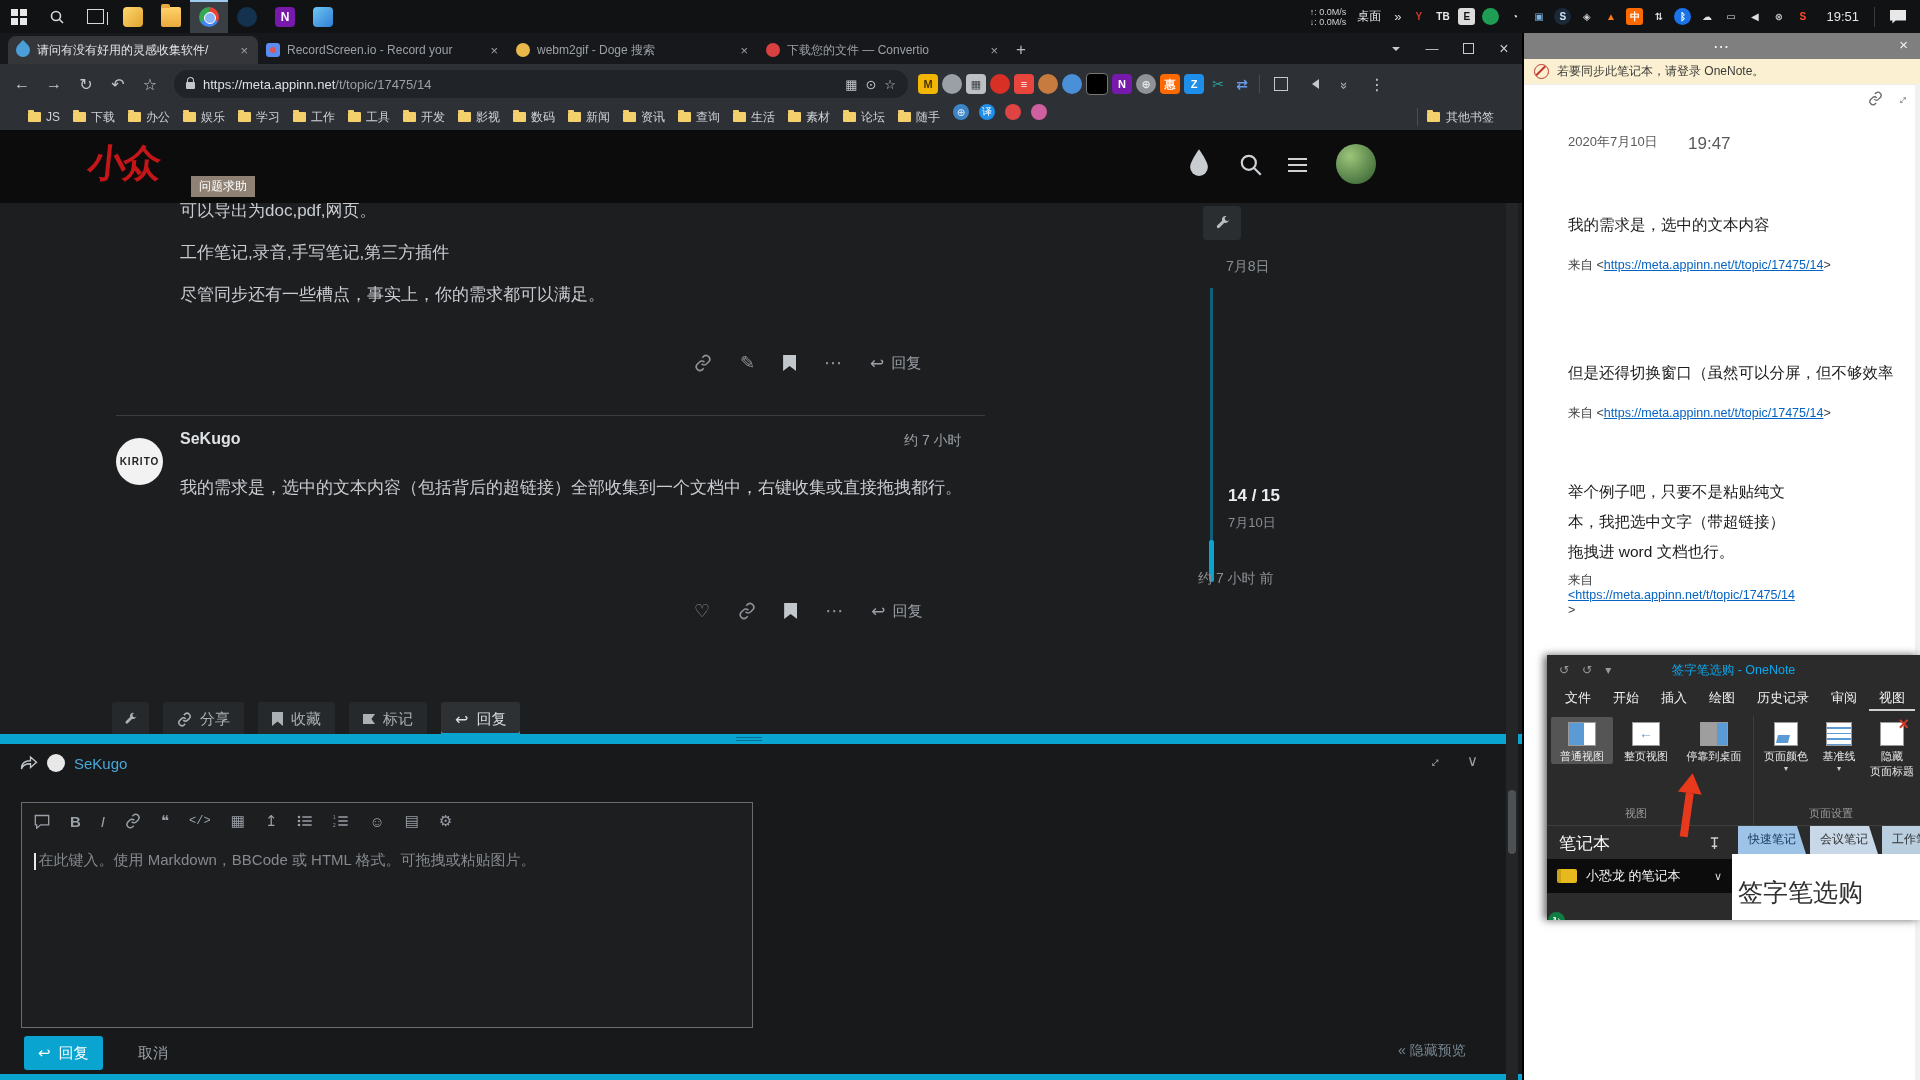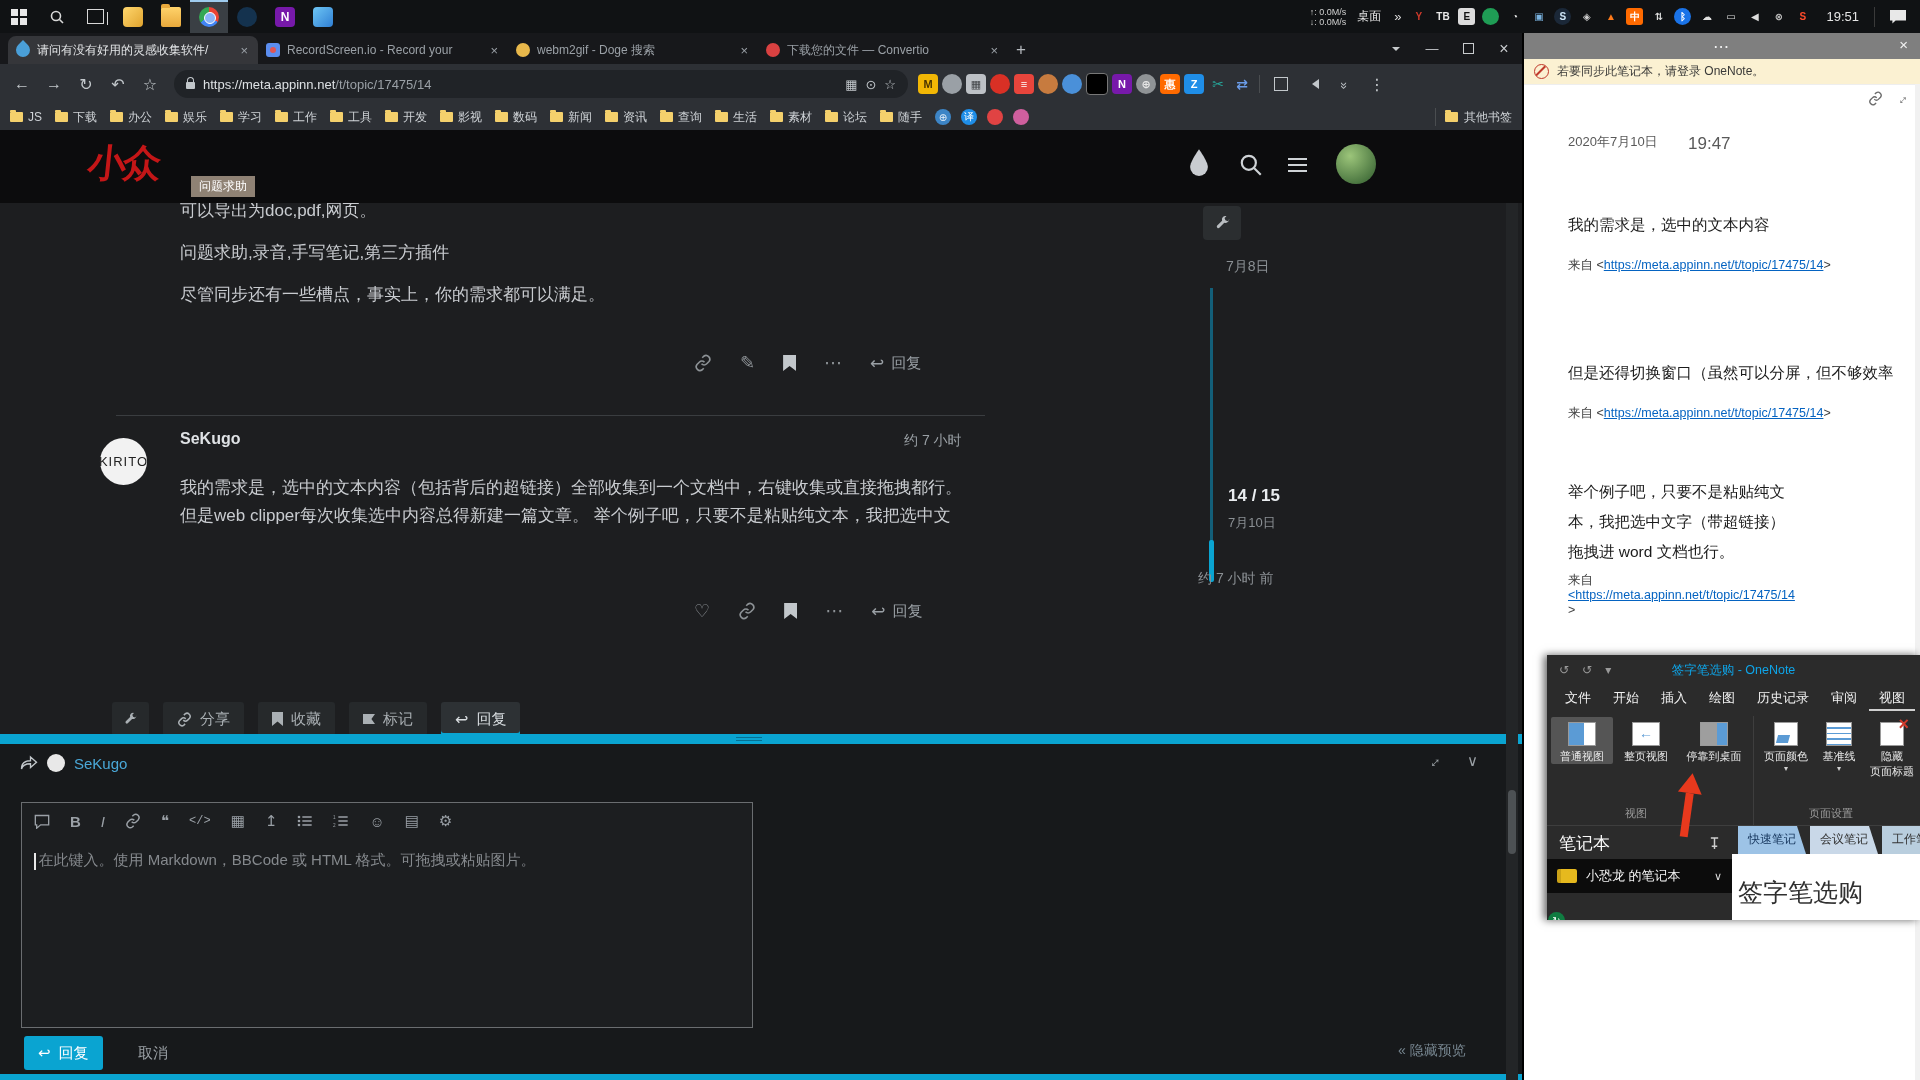--- a/index.html
+++ b/index.html
@@ -57,21 +57,21 @@
   .lock{width:9px;height:7px;background:#c2c7cb;border-radius:1px;position:relative;margin-top:3px}
   .lock:before{content:"";position:absolute;left:1px;top:-5px;width:5px;height:5px;border:1.5px solid #c2c7cb;border-bottom:none;border-radius:4px 4px 0 0}
   .url{font-size:13px;white-space:nowrap;flex:1;overflow:hidden}
   .url .host{color:#dde1e4}.url .path{color:#9aa0a6}
   .omni-ic{color:#c2c7cb;font-size:13px;cursor:pointer}
   .ext{width:20px;height:20px;border-radius:4px;display:inline-flex;align-items:center;justify-content:center;font-size:11px;font-weight:bold;cursor:pointer;flex:0 0 auto}
   .ext.round{border-radius:50%}
   .tsep{width:1px;height:18px;background:#4a4d50;margin:0 3px}
   .spk{width:0;height:0;border:5px solid transparent;border-right:7px solid #c2c7cb;position:relative}
   .dblchev{color:#c2c7cb;font-size:13px;transform:rotate(90deg);letter-spacing:-2px}
-  .bookbar{height:26px;background:#2d3035;border-bottom:1px solid #f0abfc;display:flex;align-items:center;padding:0 10px;font-size:12px;color:#cfd3d7}
+  .bookbar{height:26px;background:#2d3035;border-bottom:1px solid #f0abfc;display:flex;padding:0 28px;font-size:12px;color:#cfd3d7}
   .bk{display:flex;align-items:center;gap:5px;margin-right:13px;cursor:pointer;white-space:nowrap}
   .bkf{width:13px;height:10px;background:#f4d06c;border-radius:1px;position:relative}
   .bkf:before{content:"";position:absolute;left:0;top:-2px;width:6px;height:2px;background:#f4d06c;border-radius:1px 1px 0 0}
   .bkic{width:16px;height:16px;border-radius:50%;display:inline-flex;align-items:center;justify-content:center;font-size:10px;color:#fff;margin-right:10px;cursor:pointer}
   .bk-right{margin-left:auto;display:flex;align-items:center;gap:6px}
   
   .content{position:absolute;left:0;top:97px;width:1522px;height:950px;background:#1d1e20;overflow:hidden}
   .fheader{position:absolute;left:0;top:0;width:100%;height:73px;background:#0c0c0d;z-index:5}
   .flogo{position:absolute;left:88px;top:8px;font-size:38px;font-weight:900;color:#c41617;transform:skewX(-6deg);letter-spacing:-3px}
   .ftitle{position:absolute;left:190px;top:12px;font-size:23px;font-weight:bold;color:#eaecee}
@@ -79,21 +79,21 @@
   .hic{position:absolute;color:#cfd3d6;cursor:pointer}
   .burger div{width:19px;height:2px;background:#cfd3d6;margin:4px 0}
   .havatar{width:40px;height:40px;border-radius:50%;background:radial-gradient(circle at 35% 30%,#9cc57a,#2e5a2c)}
   .para{font-size:17px;color:#c9ccd0;line-height:25px}
   .acts{position:absolute;display:flex;align-items:center;gap:28px;color:#8d9296}
   .acts .gly{font-size:18px;cursor:pointer}
   .reply-act{display:flex;align-items:center;gap:7px;font-size:15px;color:#9aa0a5;cursor:pointer}
   .bmk{width:13px;height:16px;background:#9ba0a4;clip-path:polygon(0 0,100% 0,100% 100%,50% 68%,0 100%);cursor:pointer}
   .linkic{width:18px;height:18px;color:#8d9296}
   .divider{position:absolute;left:116px;width:869px;height:1px;background:#3a3d40}
-  .pavatar{position:absolute;left:100px;top:308px;width:47px;height:47px;border-radius:50%;background:#f2f2f2;display:flex;align-items:center;justify-content:center;color:#222;font-size:13px;font-weight:normal;letter-spacing:1px}
+  .pavatar{position:absolute;left:116px;top:308px;width:47px;height:47px;border-radius:50%;background:#f2f2f2;display:flex;align-items:center;justify-content:center;color:#222;font-size:10px;font-weight:bold;letter-spacing:1px}
   .pname{position:absolute;left:180px;top:300px;font-size:16px;font-weight:bold;color:#dfe2e5}
   .ptime{position:absolute;left:904px;top:302px;font-size:14px;color:#9aa0a5}
   .pbody{position:absolute;left:180px;top:344px;width:810px;font-size:17px;color:#c9ccd0;line-height:28px}
   .tl-wrench{position:absolute;left:1203px;top:76px;width:38px;height:34px;background:#2b2e30;border-radius:4px;display:flex;align-items:center;justify-content:center;color:#b9bdc0;cursor:pointer}
   .tl-date{position:absolute;font-size:14px;color:#8b9094}
   .tl-line{position:absolute;left:1210px;top:158px;width:3px;height:258px;background:#135f79}
   .tl-handle{position:absolute;left:1209px;top:410px;width:5px;height:42px;background:#0aa4d1;border-radius:2px;cursor:grab}
   .tl-pos{position:absolute;left:1228px;top:356px;font-size:17px;font-weight:bold;color:#e9ecef}
   .abar{position:absolute;left:112px;top:572px;display:flex;gap:14px;align-items:center}
   .abtn{height:34px;background:#26292b;color:#aab0b4;display:flex;align-items:center;gap:8px;padding:0 14px;font-size:15px;border-radius:3px;cursor:pointer}
@@ -412,21 +412,21 @@
       <div class="hic burger" style="left:1288px;top:24px">
           <div></div>
           <div></div>
           <div></div>
         </div>
       <div class="hic havatar" style="left:1336px;top:14px"></div>
     </div>
 
     <div class="abs" style="left:180px;top:60px">
       <p class="para" style="margin:8px 0 17px">可以导出为doc,pdf,网页。</p>
-      <p class="para" style="margin:0 0 17px">问题求助,录音,手写笔记,第三方插件</p>
+      <p class="para" style="margin:0 0 17px">工作笔记,录音,手写笔记,第三方插件</p>
       <p class="para" style="margin:0">尽管同步还有一些槽点，事实上，你的需求都可以满足。</p>
     </div>
     <div class="acts" style="left:694px;top:222px">
       <svg class="linkic" viewBox="0 0 24 24">
           <path d="M10 13a5 5 0 0 0 7 0l3-3a5 5 0 0 0-7-7l-2 2" fill="none" stroke="currentColor" stroke-width="2.2"></path>
           <path d="M14 11a5 5 0 0 0-7 0l-3 3a5 5 0 0 0 7 7l2-2" fill="none" stroke="currentColor" stroke-width="2.2"></path>
         </svg>
       <span class="gly">✎</span>
       <span class="bmk" style="background:#c2c7cb"></span>
       <span class="gly">⋯</span>
@@ -436,21 +436,20 @@
         </span>
     </div>
 
     <div class="divider" style="top:285px"></div>
 
     <div class="pavatar">KIRITO</div>
     <div class="pname">SeKugo</div>
     <div class="ptime">约 7 小时</div>
     <div class="pbody">
       <div>我的需求是，选中的文本内容（包括背后的超链接）全部收集到一个文档中，右键收集或直接拖拽都行。</div>
-      <div>但是web clipper每次收集选中内容总得新建一篇文章。 举个例子吧，只要不是粘贴纯文本，我把选中文</div>
     </div>
     <div class="acts" style="left:694px;top:470px">
       <span class="gly">♡</span>
       <svg class="linkic" viewBox="0 0 24 24">
           <path d="M10 13a5 5 0 0 0 7 0l3-3a5 5 0 0 0-7-7l-2 2" fill="none" stroke="currentColor" stroke-width="2.2"></path>
           <path d="M14 11a5 5 0 0 0-7 0l-3 3a5 5 0 0 0 7 7l2-2" fill="none" stroke="currentColor" stroke-width="2.2"></path>
         </svg>
       <span class="bmk" style="background:#c2c7cb"></span>
       <span class="gly">⋯</span>
       <span class="reply-act">

